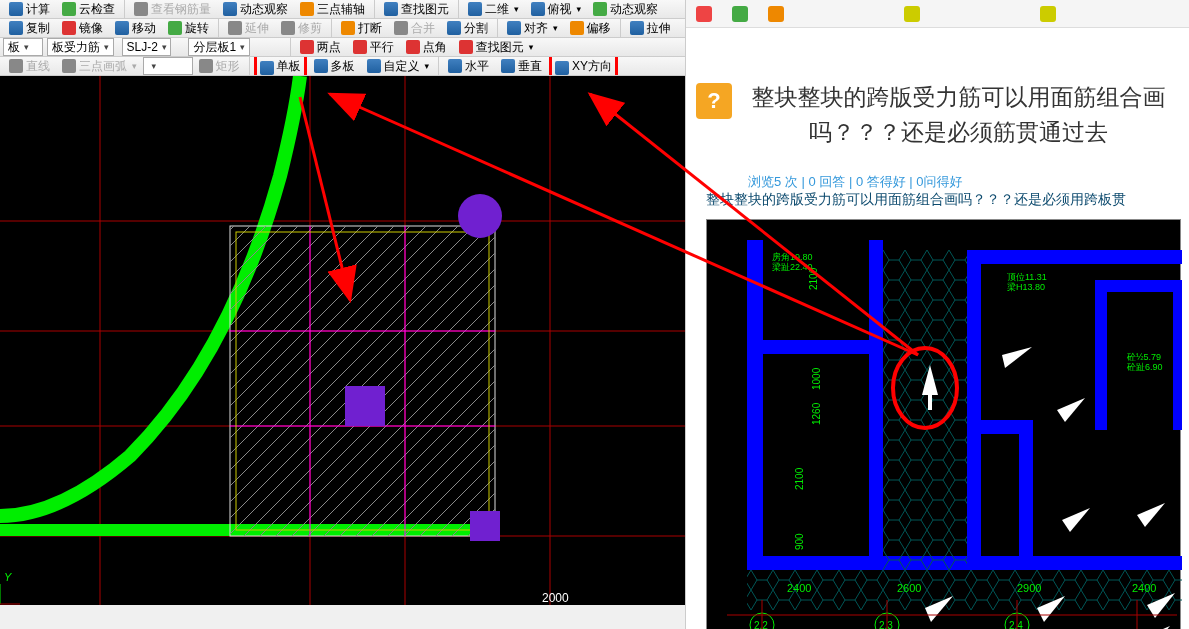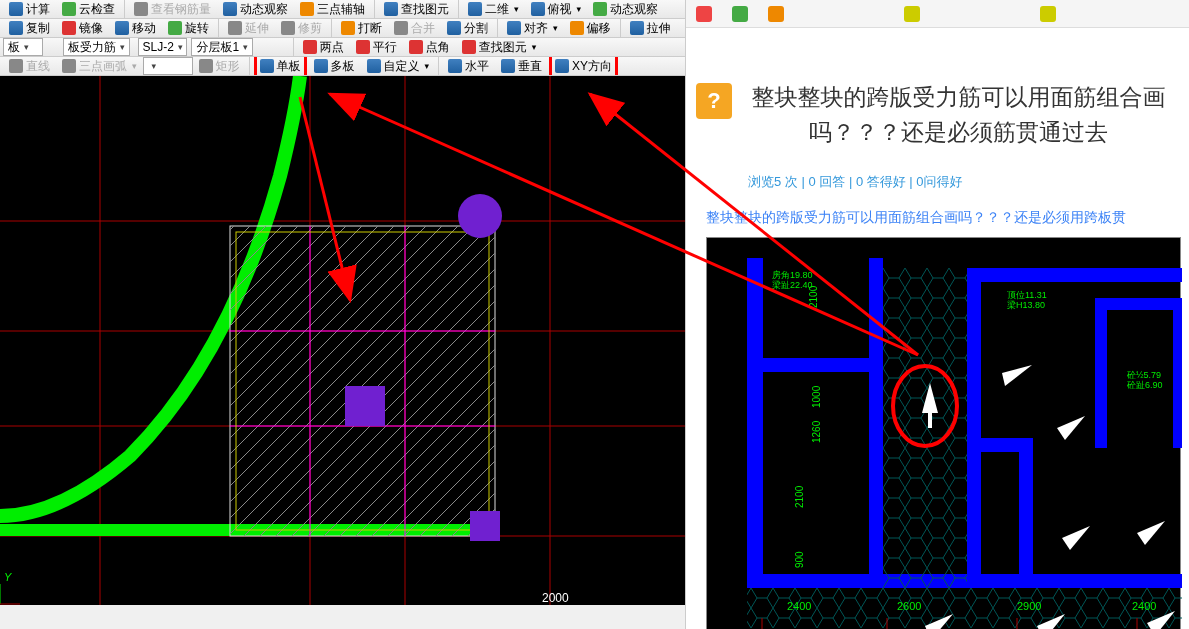--- a/index.html
+++ b/index.html
@@ -8,41 +8,41 @@
   
   .left-app { position: absolute; left: 0; top: 0; width: 685px; height: 629px; background: #f0f0f0; }
   
   
   .toolbar { display: flex; align-items: center; height: 19px; background: linear-gradient(#f8f8f8, #e8e8e8); border-bottom: 1px solid #ccc; padding: 0 3px; overflow: hidden; white-space: nowrap; }
   .tb-btn { display: inline-flex; align-items: center; padding: 2px 4px; margin: 0 1px; cursor: pointer; border: 1px solid transparent; font-size: 12px; gap: 3px; }
   .tb-sep { width: 1px; height: 18px; background: #ccc; margin: 0 3px; }
   .tb-dropdown { display: inline-flex; align-items: center; background: #fff; border: 1px solid #aaa; padding: 1px 4px; font-size: 12px; min-width: 40px; height: 18px; }
   .tb-dropdown::after { content: "▾"; margin-left: 4px; font-size: 9px; color: #444; }
   .ico { width: 14px; height: 14px; display: inline-block; }
-  .highlight-btn { border: 3px solid #ff0000 !important; padding: 8px 3px; z-index: 5; position: relative; }
+  .highlight-btn { border: 3px solid #ff0000 !important; padding: 8px 3px; z-index: 5; position: relative; align-items: flex-end; }
   
   
   .i-blue { background: linear-gradient(#4080c0,#2060a0); border-radius: 2px; }
   .i-green { background: #4a4; border-radius: 2px; }
   .i-orange { background: #e80; border-radius: 2px; }
   .i-red { background: #d33; border-radius: 2px; }
   .i-gray { background: #888; border-radius: 2px; }
   
   
   .cad-canvas { position: relative; width: 685px; height: 529px; background: #000; overflow: hidden; }
   
   
   .right-panel { position: absolute; left: 685px; top: 0; width: 504px; height: 629px; background: #fff; border-left: 1px solid #ccc; }
   .r-tabbar { height: 28px; background: #f5f5f5; border-bottom: 1px solid #ddd; display: flex; align-items: center; padding: 0 10px; gap: 20px; }
   .r-tab-ico { width: 16px; height: 16px; border-radius: 3px; }
   .r-content { padding: 30px 20px 10px 20px; position: relative; }
   .q-icon { width: 36px; height: 36px; background: #f5a623; color: #fff; font-size: 22px; font-weight: bold; display: flex; align-items: center; justify-content: center; border-radius: 4px; position: absolute; left: 10px; top: 55px; }
   .q-title { font-size: 23px; color: #333; margin-left: 42px; margin-top: 22px; line-height: 1.5; text-align: center; }
   .q-stats { color: #3498db; font-size: 13px; margin-top: 24px; margin-left: 42px; }
-  .q-body { font-size: 14px; color: #3b82f6; margin-top: 18px; }
+  .q-body { font-size: 14px; color: #0c4a6e; }
   .cad-image { position: relative; width: 475px; height: 428px; background: #000; margin-top: 10px; border: 1px solid #888; }
   
   
   .red-arrow { position: absolute; pointer-events: none; z-index: 100; }
   
 </style>
 </head>
 <body>
 
 <div class="left-app">
@@ -142,23 +142,23 @@
       </div>
     <div class="tb-sep"></div>
     <div class="tb-btn">
         <span class="ico i-blue"></span>
         <span>拉伸</span>
       </div>
   </div>
 
   <div class="toolbar">
     <div class="tb-dropdown">板</div>
-    <div class="tb-dropdown" style="margin-left:20px">板受力筋</div>
+    <div class="tb-dropdown" style="margin-left:4px">板受力筋</div>
     <div class="tb-dropdown" style="margin-left:8px">SLJ-2</div>
-    <div class="tb-dropdown" style="margin-left:4px">分层板1</div>
+    <div class="tb-dropdown" style="margin-left:17px">分层板1</div>
     <div class="tb-sep" style="margin-left:40px"></div>
     <div class="tb-btn">
         <span class="ico i-red"></span>
         <span>两点</span>
       </div>
     <div class="tb-btn">
         <span class="ico i-red"></span>
         <span>平行</span>
       </div>
     <div class="tb-btn">

